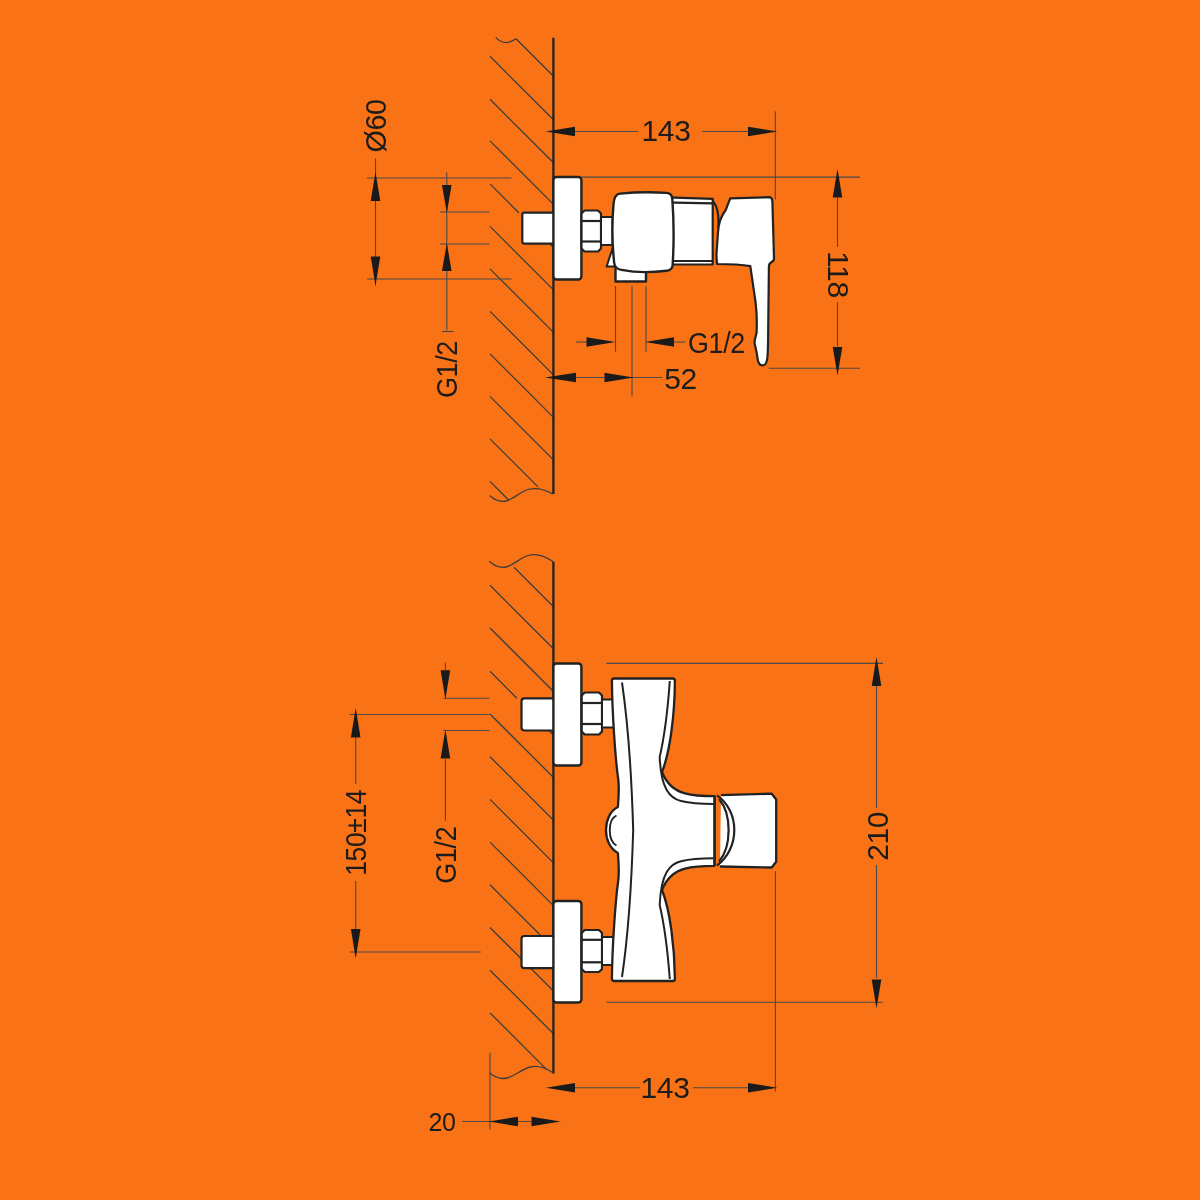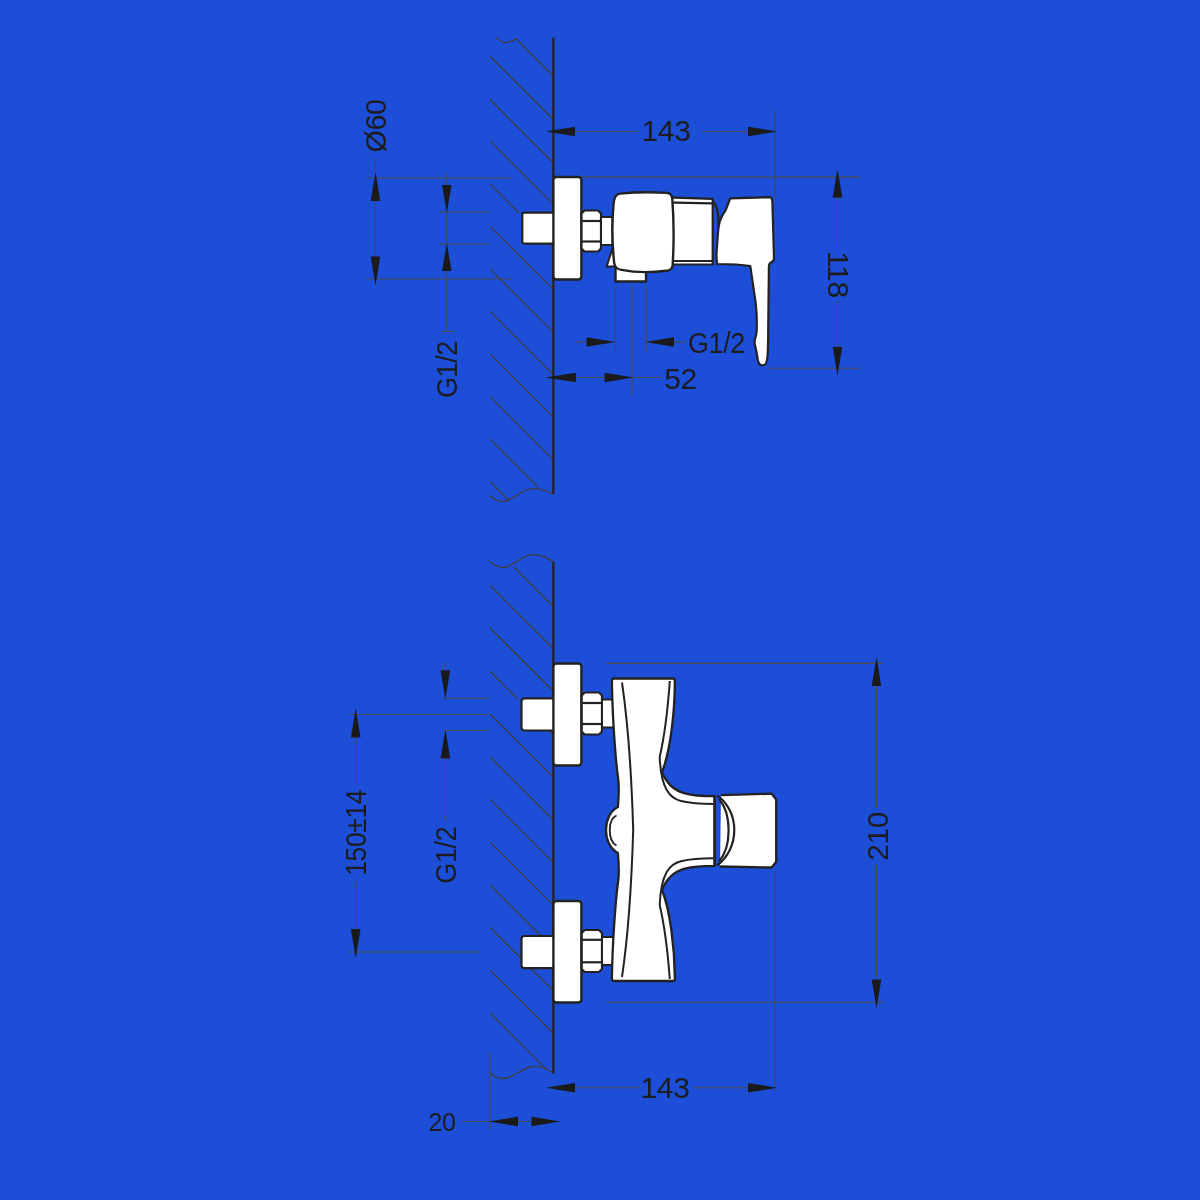--- a/index.html
+++ b/index.html
@@ -1,16 +1,16 @@
 <!DOCTYPE html>
 <html><head>
 <meta charset="utf-8">
 <style>
   html,body{margin:0;padding:0;background:#fff;}
-  .page{width:1200px;height:1200px;position:relative;background:#1d4ed8;overflow:hidden;}
+  .page{width:1200px;height:1200px;position:relative;background:#f97316;overflow:hidden;}
   text{font-family:"Liberation Sans",sans-serif;fill:#1c1c1c;}
   .dim{font-size:30px;letter-spacing:-0.4px;}
   .dimsm{font-size:25px;letter-spacing:-0.5px;}
 </style>
 </head>
 <body>
 <div class="page">
 <svg width="1200" height="1200" viewBox="0 0 1200 1200" xmlns="http://www.w3.org/2000/svg">
 <g fill="none" stroke-linecap="butt" stroke-linejoin="round">
 

